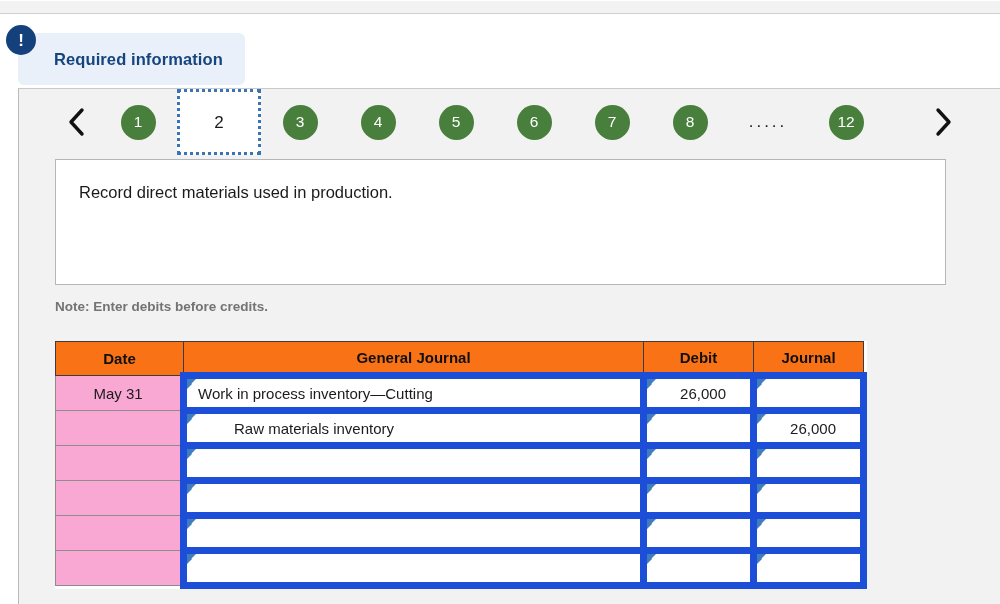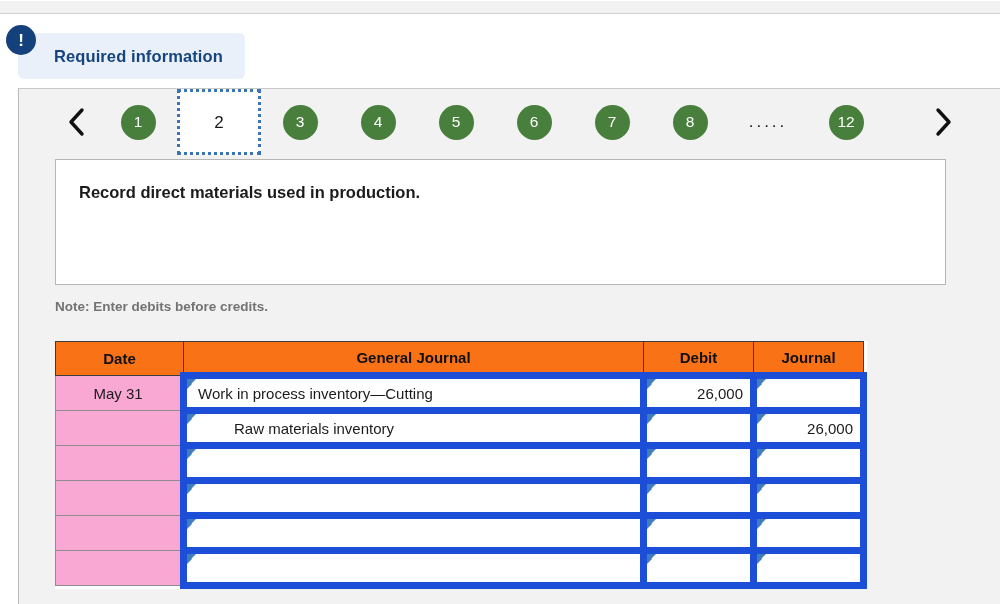--- a/index.html
+++ b/index.html
@@ -29,21 +29,21 @@
 
   
   #req-wrap {
     position: absolute;
     left: 18px; top: 33px;
     height: 42px;
   }
   #req-pill {
     position: absolute;
     left: 0; top: 0;
-    height: 46px;
+    height: 52px;
     background: #e9f0f9;
     border-radius: 6px;
     padding: 0 22px 0 36px;
     display: flex;
     align-items: center;
     box-sizing: border-box;
   }
   #req-label {
     color: #15447e;
     font-size: 16.5px;
@@ -141,21 +141,20 @@
   }
 
   
   #instruction-box {
     position: absolute;
     left: 36px; top: 70px;
     width: 891px; height: 126px;
     background: #ffffff;
     border: 1px solid #b6b6b6;
     box-sizing: border-box;
-    font-weight: bold;
   }
   #instruction-text {
     position: absolute;
     left: 23px; top: 23px;
     color: #1b1b1b;
     font-size: 16.5px;
   }
 
   
   #note {
@@ -224,21 +223,21 @@
     border-left: 5px solid #3f7dbe;
     border-top: 5px solid transparent;
     border-bottom: 5px solid transparent;
   }
   .cell-text {
     display: block;
     padding: 0 8px 0 11px;
     white-space: nowrap;
     overflow: hidden;
   }
-  .cell-text.amount { text-align: right; padding-right: 7px; }
+  .cell-text.amount { text-align: right; padding-right: 24px; }
   .cell-text.indent { padding-left: 47px; }
 </style>
 </head>
 <body>
 
 <div id="top-strip"></div>
 
 <div id="req-wrap">
   <div id="req-pill">
     <span id="req-label">Required information</span>

